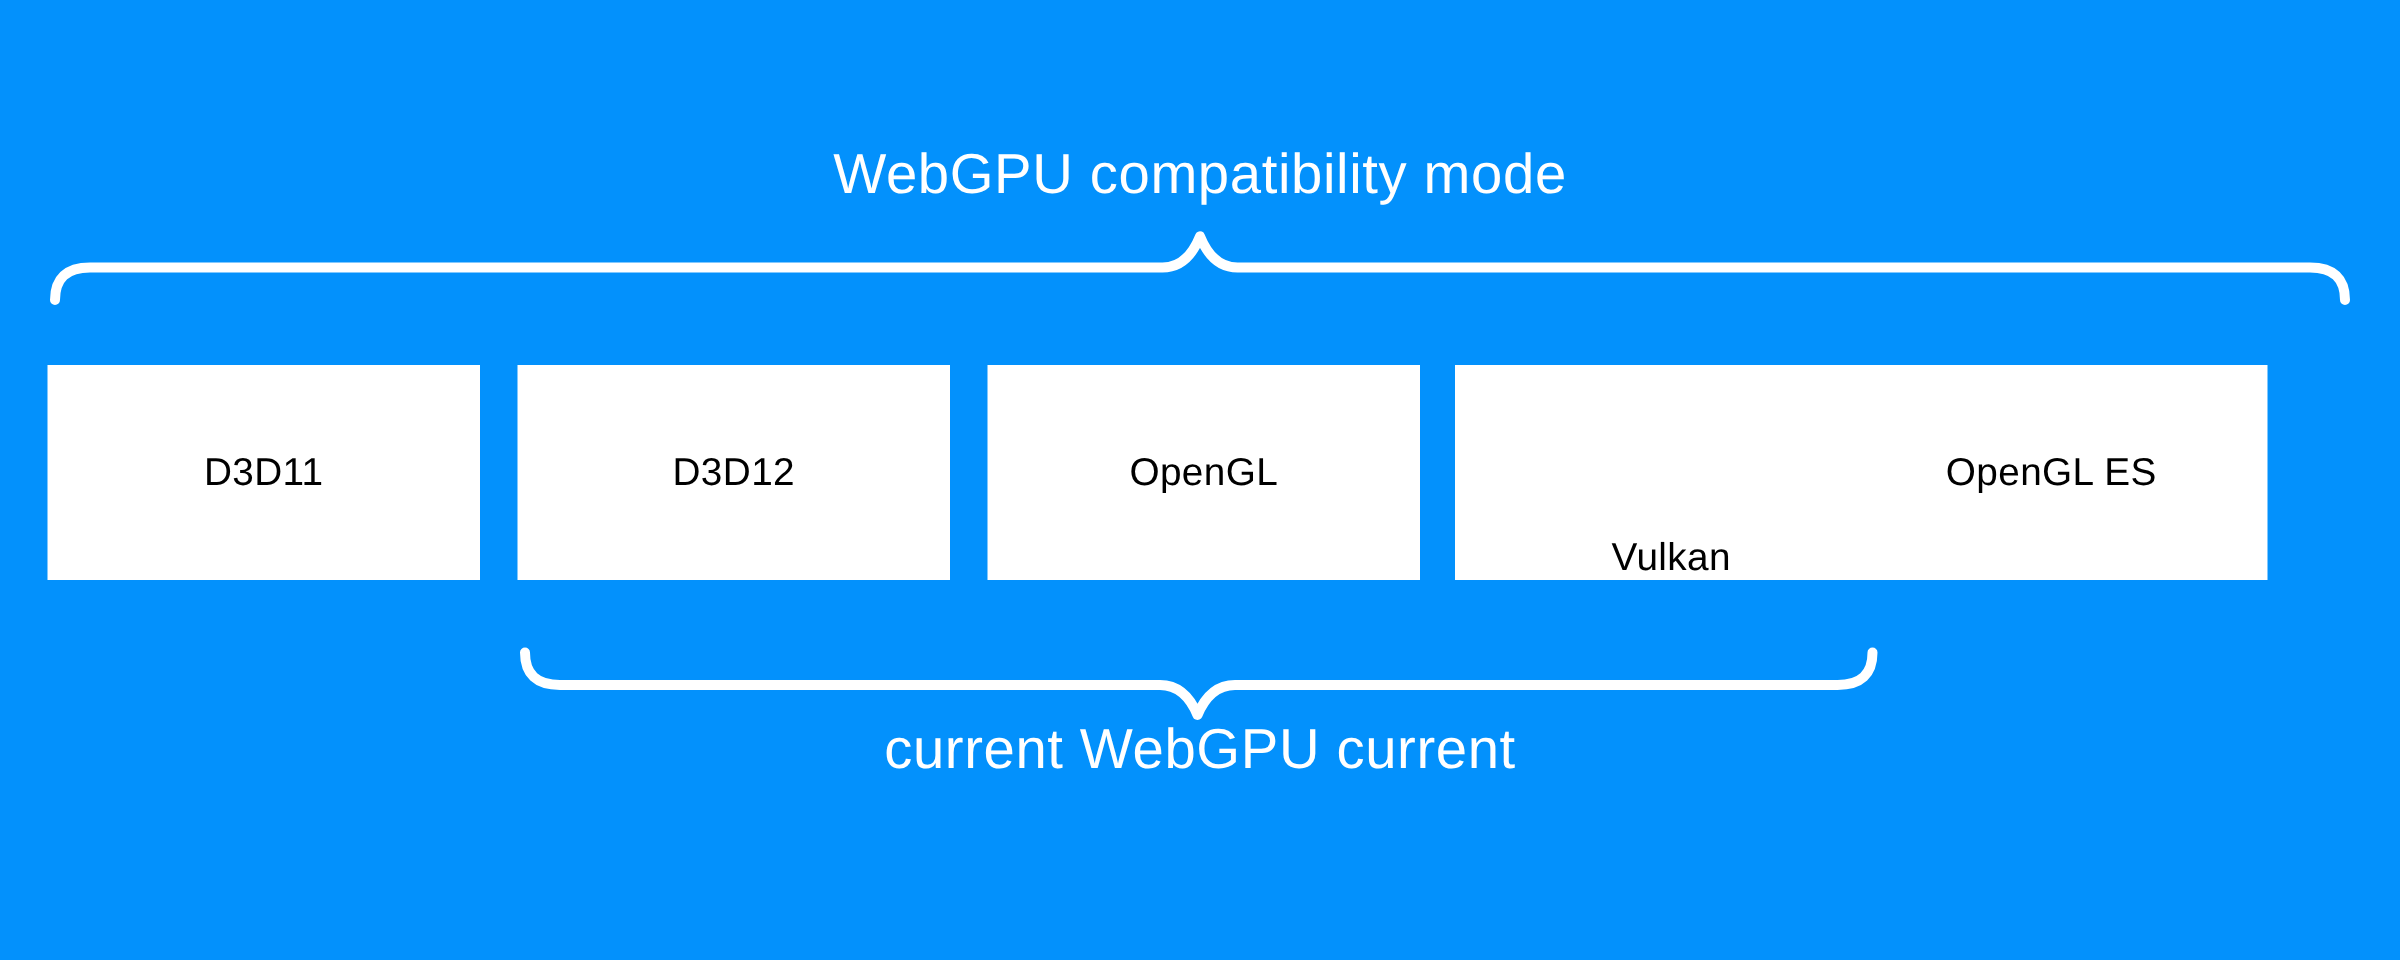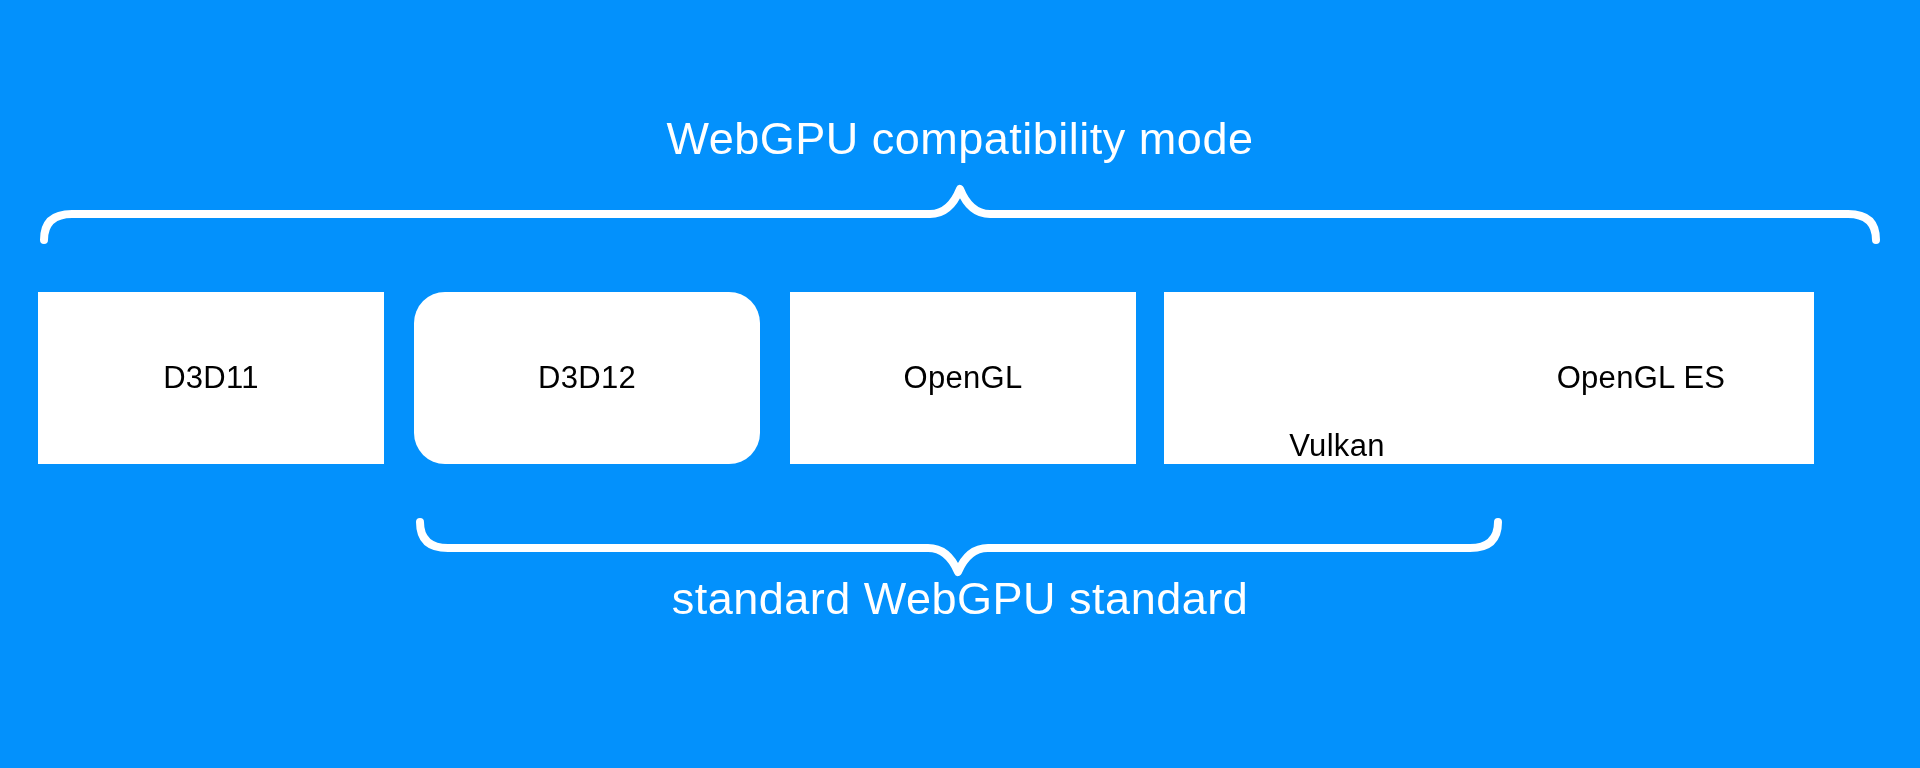--- a/index.html
+++ b/index.html
@@ -53,21 +53,21 @@
     align-items: center;
     justify-content: center;
   }
   .api-box .api-box-label {
     color: var(--box-text, #000000);
     font-size: 31px;
     font-weight: 400;
     letter-spacing: 0.3px;
   }
   .api-box-0 { left: 38px; }
-  .api-box-1 { left: 414px; border-radius: 31px; }
+  .api-box-1 { left: 414px; }
   .api-box-2 { left: 790px; }
   .api-box-3 { left: 1164px; align-items: flex-end; }
   .api-box-4 { left: 1468px; }
 </style>
 </head>
 <body>
 
 <div class="canvas">
 
   <div class="bracket-label top-label">WebGPU compatibility mode</div>
@@ -86,15 +86,15 @@
   <div class="api-box api-box-2">
     <span class="api-box-label">OpenGL</span>
   </div>
   <div class="api-box api-box-3">
     <span class="api-box-label">Vulkan</span>
   </div>
   <div class="api-box api-box-4">
     <span class="api-box-label">OpenGL ES</span>
   </div>
 
-  <div class="bracket-label bottom-label">standard WebGPU standard</div>
+  <div class="bracket-label bottom-label">current WebGPU current</div>
 
 </div>
 
 </body></html>

